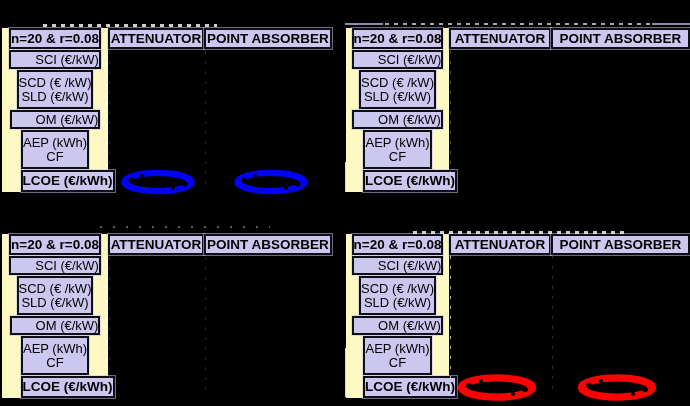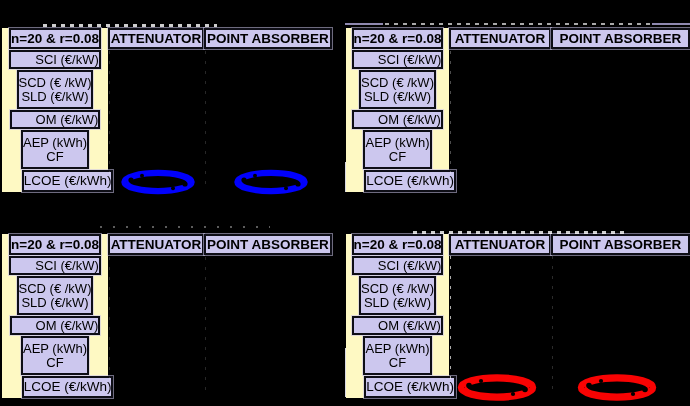--- a/index.html
+++ b/index.html
@@ -15,21 +15,21 @@
     background:#ccc7ee;
     border:2px solid #0e0e16;
     box-sizing:border-box;
     display:flex;align-items:center;justify-content:center;
     color:#000;font-size:13px;line-height:1;white-space:nowrap;
     box-shadow:0 0 0 1px rgba(200,195,232,0.55);
   }
   .hh{height:21px;font-weight:700;font-size:13.5px;}
   .r1{height:19px;padding-left:24px;}
   .r2{height:39px;flex-direction:column;justify-content:space-evenly;padding:2px 0;}
-  .rl{height:22px;font-weight:400;font-size:13.5px;margin-left:25px;}
+  .rl{height:22px;font-weight:700;font-size:13.5px;margin-left:25px;}
   .datacol{gap:0;}
   .ellwrap{position:absolute;}
   .dash{
     position:absolute;
     background:repeating-linear-gradient(90deg,rgba(255,255,255,.95) 0 4px,transparent 4px 9px);
   }
   .pseg{position:absolute;height:2px;background:#8f89b0;}
   .vseg{position:absolute;width:1px;background:rgba(240,240,252,.9);}
   .vdash{
     position:absolute;width:1px;

